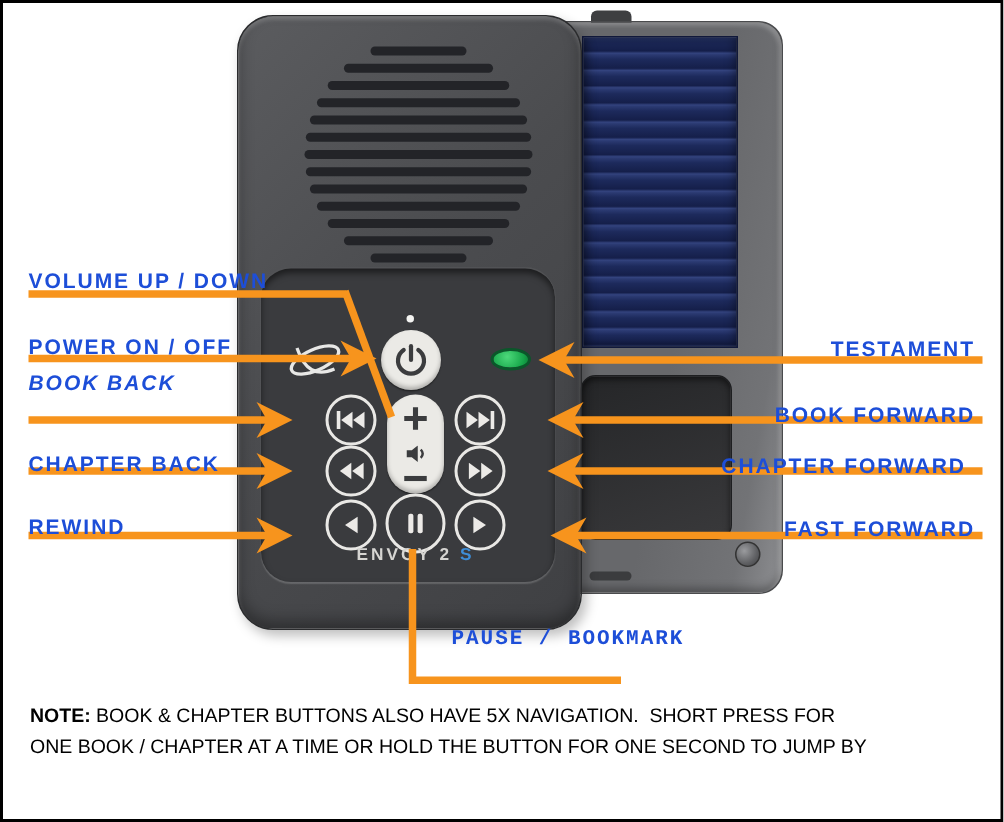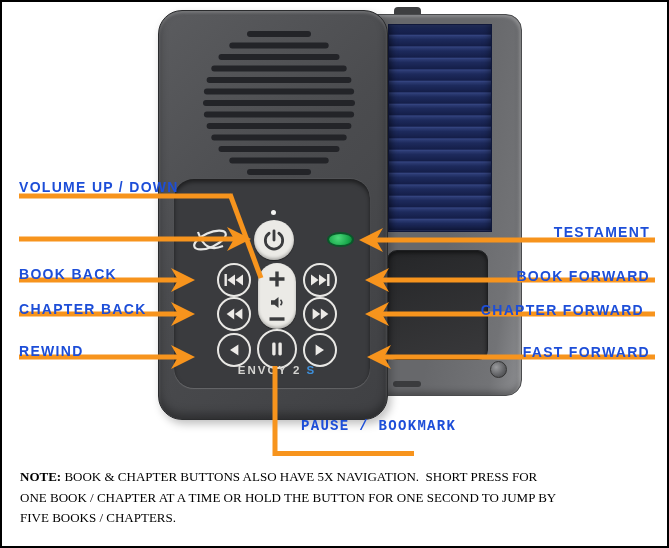--- a/index.html
+++ b/index.html
@@ -59,31 +59,31 @@
   .envoy{position:absolute;left:205px;top:362px;width:140px;z-index:4;text-align:center;
     font-size:11.5px;font-weight:bold;letter-spacing:2px;color:#d6d5d2;}
   .envoy .suffix{color:#3e8ed8;}
   
   .overlay{position:absolute;left:0;top:0;z-index:5;}
   .callout{position:absolute;color:#1d4ed8;font-size:14px;font-weight:bold;
     letter-spacing:1.3px;white-space:nowrap;z-index:6;}
   .callout.right{text-align:right;}
   .lbl-volume{left:17px;top:177px;}
   .lbl-power{left:17px;top:221px;}
-  .lbl-bookback{left:17px;top:264px;}
+  .lbl-bookback{left:17px;top:245px;font-style:italic;}
   .lbl-chapterback{left:17px;top:299px;text-align:center;}
   .lbl-rewind{left:17px;top:341px;}
   .lbl-testament{right:17px;top:222px;}
   .lbl-bookfwd{right:17px;top:266px;}
   .lbl-chapterfwd{right:23px;top:300px;}
   .lbl-fastfwd{right:17px;top:342px;}
   .lbl-pause{left:299px;top:416px;font-family:Liberation Mono, monospace;}
   
   .note{position:absolute;left:18px;top:465px;width:610px;z-index:6;
-    color:#000;font-size:13px;line-height:20.5px;letter-spacing:0px;font-family:Liberation Serif, serif;}
+    color:#000;font-size:13px;line-height:20.5px;letter-spacing:0px;}
   .note .bold{font-weight:bold;}
   .note .pre{white-space:pre-wrap;}
 </style>
 </head>
 <body>
 
 <div class="frame">
 
   <div class="back-tab"></div>
   <div class="device-back"></div>
@@ -208,28 +208,28 @@
       <polygon points="193,312 169,300 176,312 169,324"></polygon>
       <polygon points="193,355 169,343 176,355 169,367"></polygon>
       <polygon points="357,238 381,226 374,238 381,250"></polygon>
       <polygon points="363,278 387,266 380,278 387,290"></polygon>
       <polygon points="363,312 387,300 380,312 387,324"></polygon>
       <polygon points="365,355 389,343 382,355 389,367"></polygon>
     </g>
   </svg>
 
   <div class="callout lbl-volume">VOLUME UP / DOWN</div>
+  <div class="callout lbl-power">POWER ON / OFF</div>
   <div class="callout lbl-bookback">BOOK BACK</div>
   <div class="callout lbl-chapterback">CHAPTER BACK</div>
   <div class="callout lbl-rewind">REWIND</div>
   <div class="callout right lbl-testament">TESTAMENT</div>
   <div class="callout right lbl-bookfwd">BOOK FORWARD</div>
   <div class="callout right lbl-chapterfwd">CHAPTER FORWARD</div>
   <div class="callout right lbl-fastfwd">FAST FORWARD</div>
   <div class="callout lbl-pause">PAUSE / BOOKMARK</div>
 
   <div class="note">
     <div><span class="bold pre">NOTE:</span> <span class="pre">BOOK &amp; CHAPTER BUTTONS ALSO HAVE 5X NAVIGATION.  SHORT PRESS FOR</span></div>
     <div class="pre">ONE BOOK / CHAPTER AT A TIME OR HOLD THE BUTTON FOR ONE SECOND TO JUMP BY</div>
-    <div class="pre">FIVE BOOKS / CHAPTERS.</div>
   </div>
 
 </div>
 
 </body></html>

